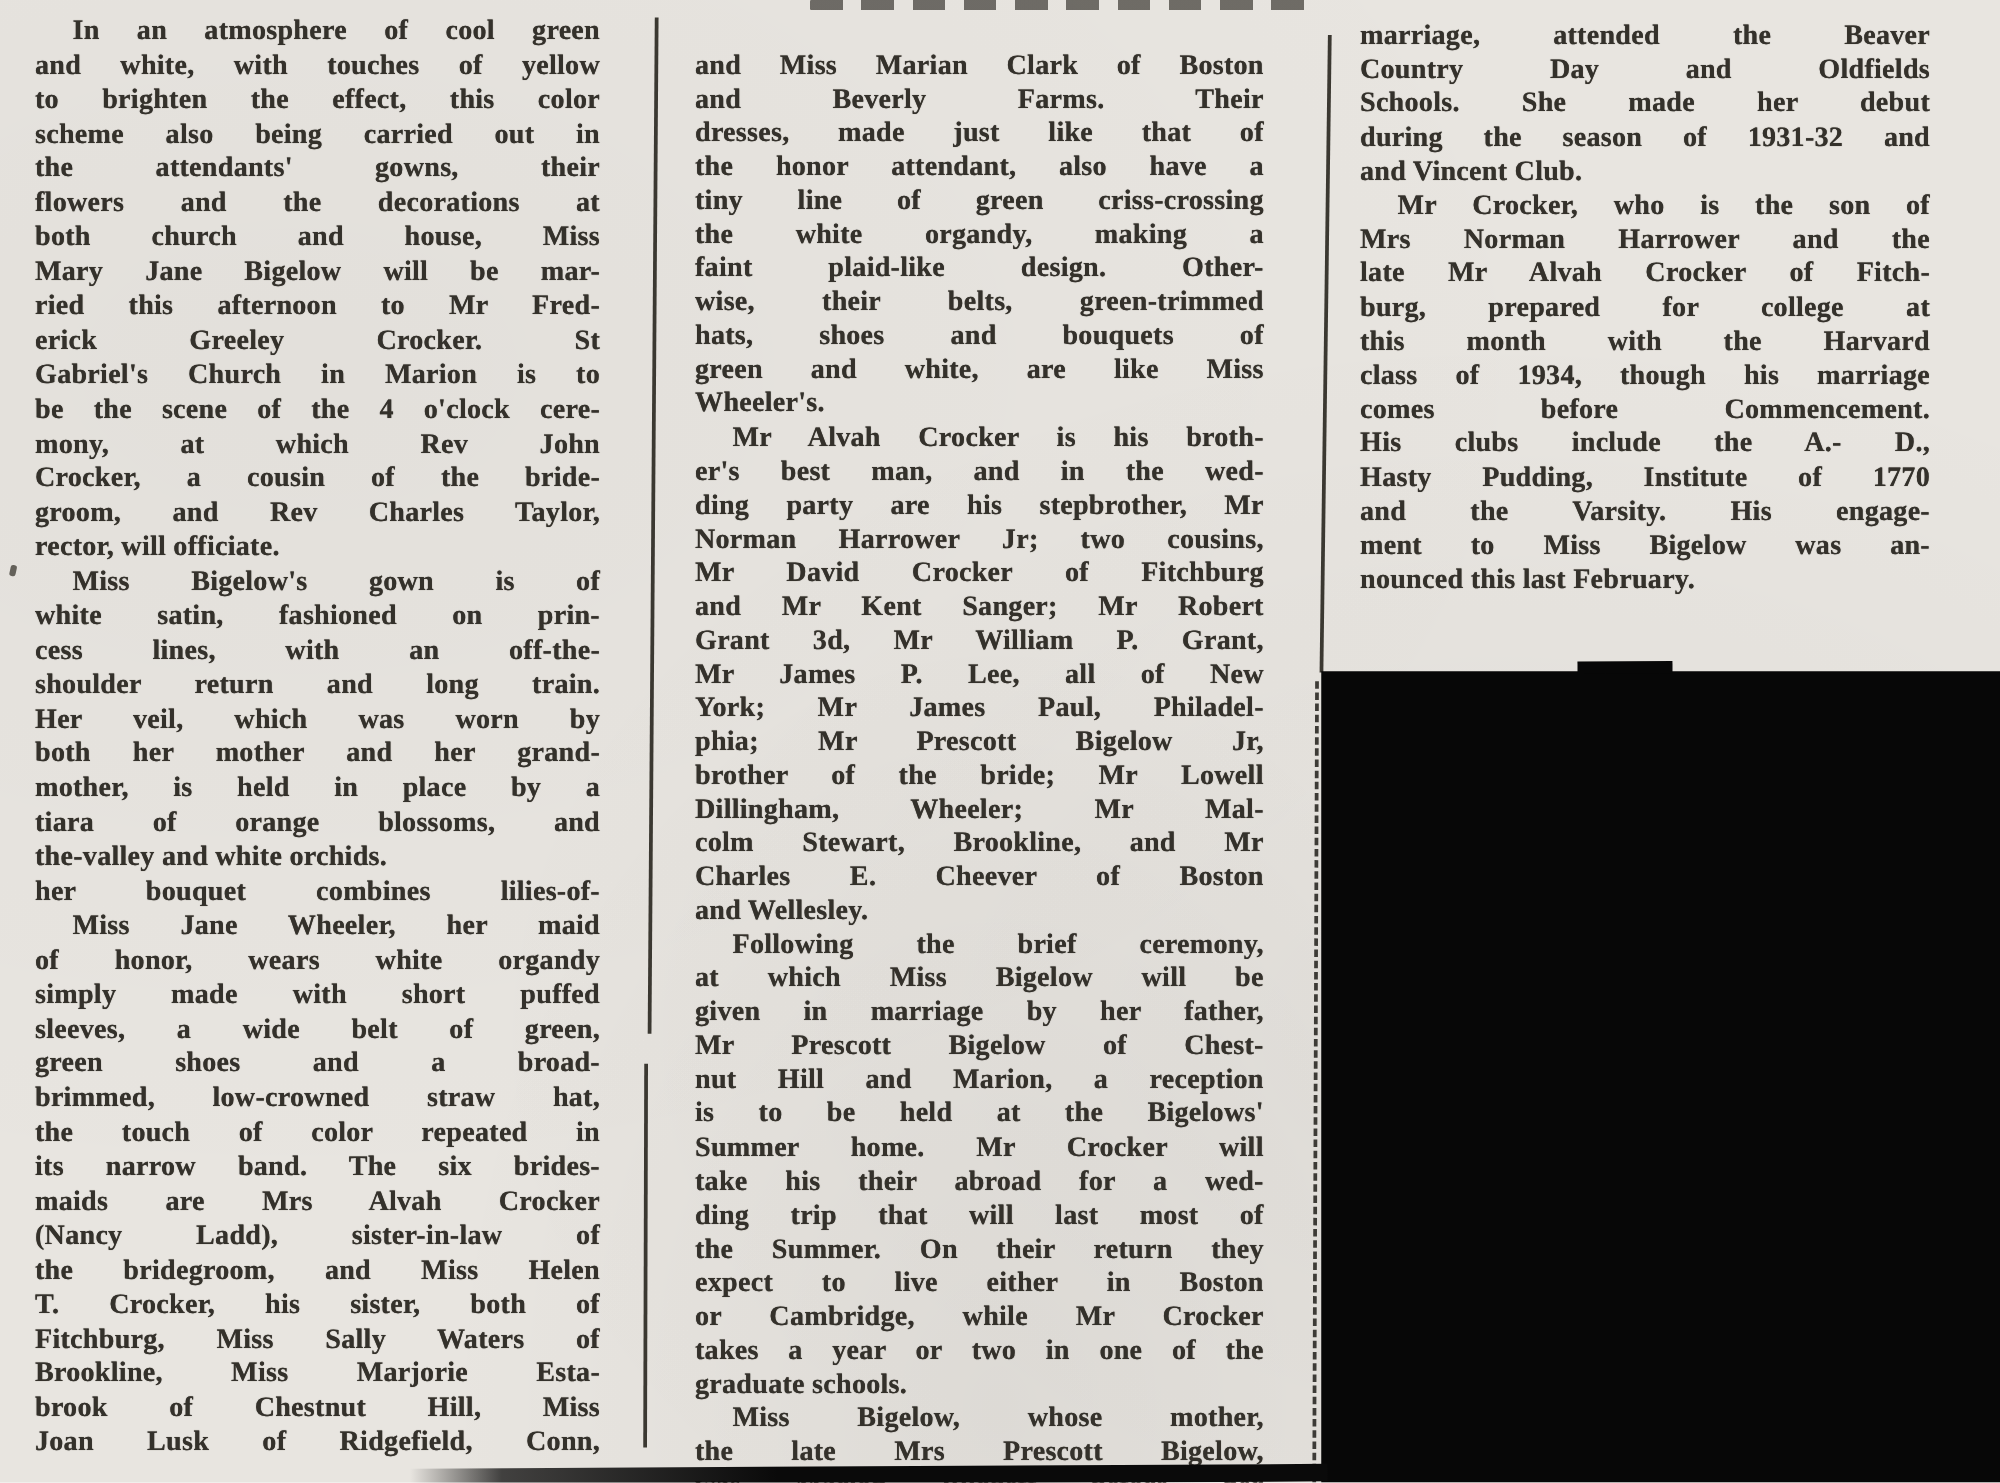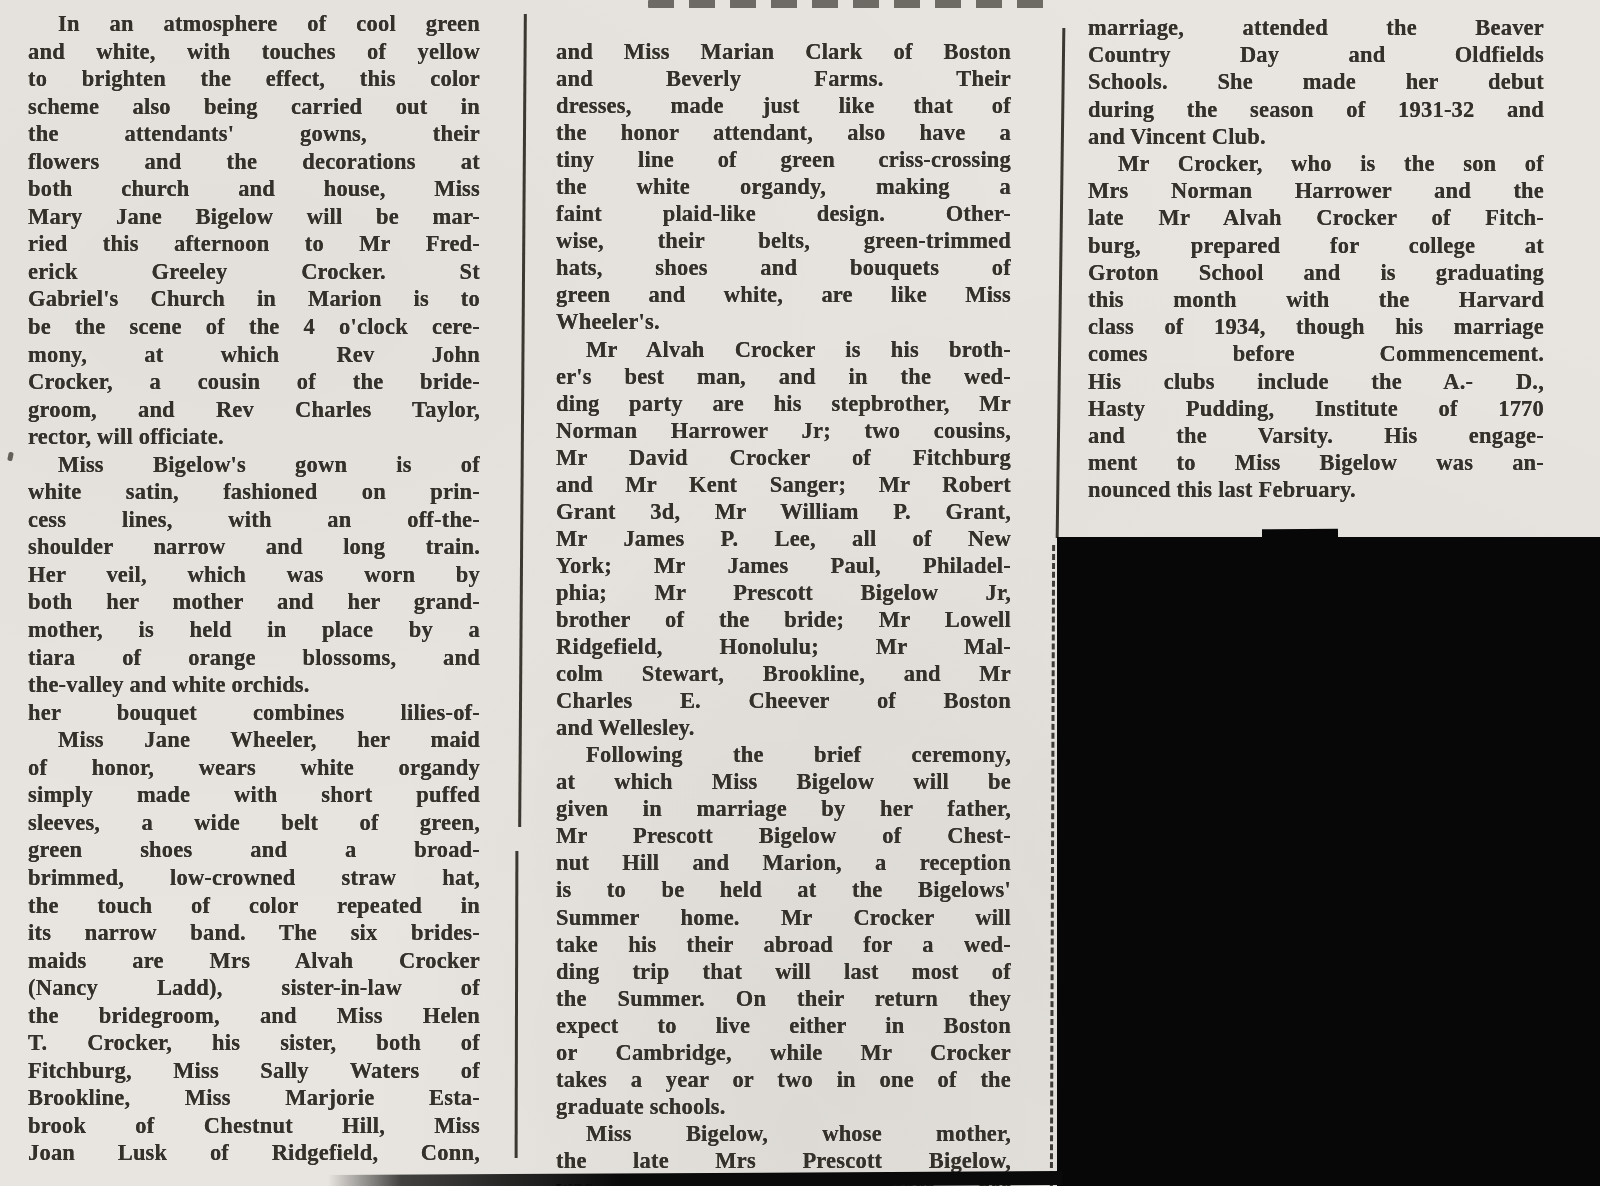--- a/index.html
+++ b/index.html
@@ -66,21 +66,21 @@
         <div class="line">be the scene of the 4 o'clock cere-</div>
         <div class="line">mony, at which Rev John</div>
         <div class="line">Crocker, a cousin of the bride-</div>
         <div class="line">groom, and Rev Charles Taylor,</div>
         <div class="line lastline">rector, will officiate.</div>
       </div>
       <div class="para">
         <div class="line indent">Miss Bigelow's gown is of</div>
         <div class="line">white satin, fashioned on prin-</div>
         <div class="line">cess lines, with an off-the-</div>
-        <div class="line">shoulder narrow and long train.</div>
+        <div class="line">shoulder return and long train.</div>
         <div class="line">Her veil, which was worn by</div>
         <div class="line">both her mother and her grand-</div>
         <div class="line">mother, is held in place by a</div>
         <div class="line">tiara of orange blossoms, and</div>
         <div class="line lastline">the-valley and white orchids.</div>
         <div class="line">her bouquet combines lilies-of-</div>
       </div>
       <div class="para">
         <div class="line indent">Miss Jane Wheeler, her maid</div>
         <div class="line">of honor, wears white organdy</div>
@@ -123,21 +123,21 @@
         <div class="line">er's best man, and in the wed-</div>
         <div class="line">ding party are his stepbrother, Mr</div>
         <div class="line">Norman Harrower Jr; two cousins,</div>
         <div class="line">Mr David Crocker of Fitchburg</div>
         <div class="line">and Mr Kent Sanger; Mr Robert</div>
         <div class="line">Grant 3d, Mr William P. Grant,</div>
         <div class="line">Mr James P. Lee, all of New</div>
         <div class="line">York; Mr James Paul, Philadel-</div>
         <div class="line">phia; Mr Prescott Bigelow Jr,</div>
         <div class="line">brother of the bride; Mr Lowell</div>
-        <div class="line">Ridgefield, Honolulu; Mr Mal-</div>
+        <div class="line">Dillingham, Wheeler; Mr Mal-</div>
         <div class="line">colm Stewart, Brookline, and Mr</div>
         <div class="line">Charles E. Cheever of Boston</div>
         <div class="line lastline">and Wellesley.</div>
       </div>
       <div class="para">
         <div class="line indent">Following the brief ceremony,</div>
         <div class="line">at which Miss Bigelow will be</div>
         <div class="line">given in marriage by her father,</div>
         <div class="line">Mr Prescott Bigelow of Chest-</div>
         <div class="line">nut Hill and Marion, a reception</div>
@@ -167,21 +167,20 @@
         <div class="line">Country Day and Oldfields</div>
         <div class="line">Schools. She made her debut</div>
         <div class="line">during the season of 1931-32 and</div>
         <div class="line lastline">and Vincent Club.</div>
       </div>
       <div class="para">
         <div class="line indent">Mr Crocker, who is the son of</div>
         <div class="line">Mrs Norman Harrower and the</div>
         <div class="line">late Mr Alvah Crocker of Fitch-</div>
         <div class="line">burg, prepared for college at</div>
-        <div class="line">Groton School and is graduating</div>
         <div class="line">this month with the Harvard</div>
         <div class="line">class of 1934, though his marriage</div>
         <div class="line">comes before Commencement.</div>
         <div class="line">His clubs include the A.- D.,</div>
         <div class="line">Hasty Pudding, Institute of 1770</div>
         <div class="line">and the Varsity. His engage-</div>
         <div class="line">ment to Miss Bigelow was an-</div>
         <div class="line lastline">nounced this last February.</div>
       </div>
     </div>

